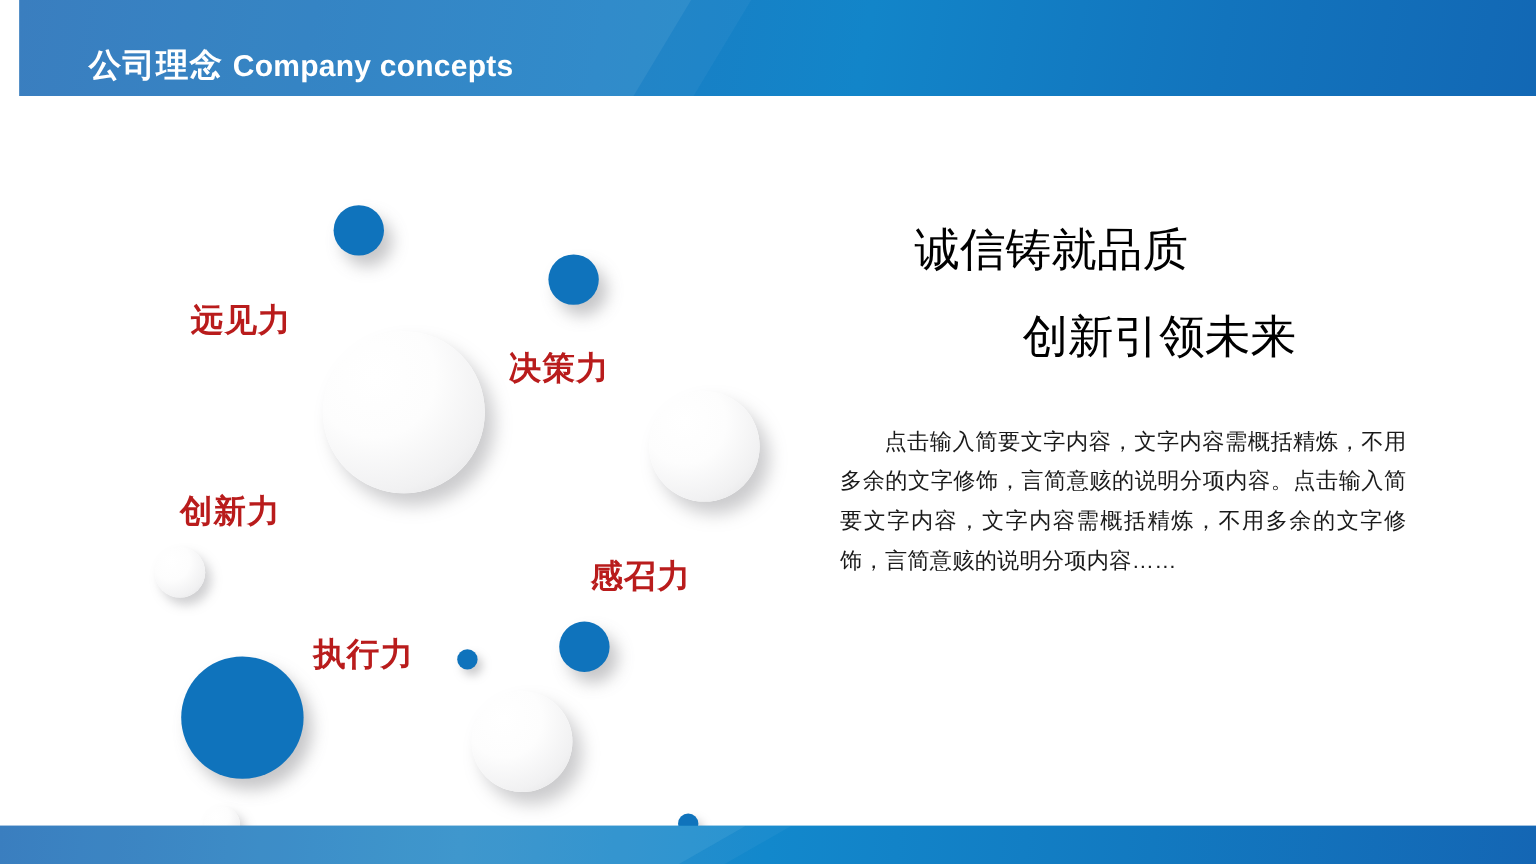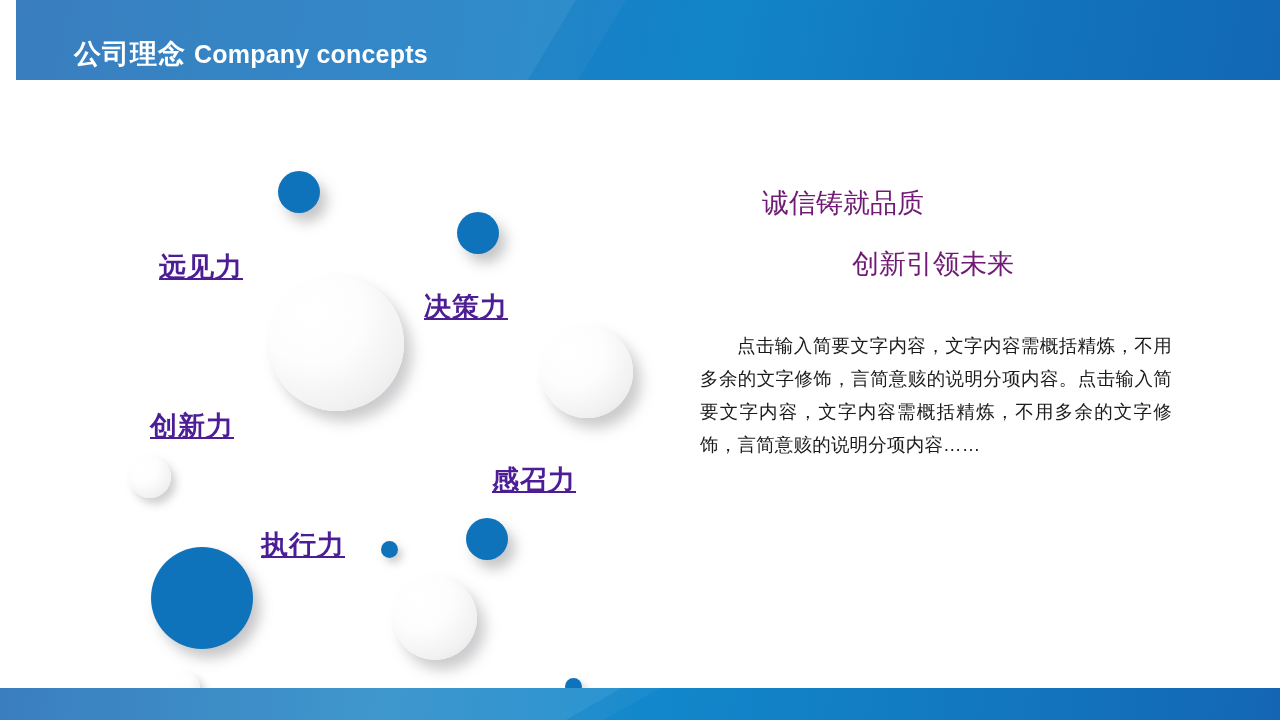--- a/index.html
+++ b/index.html
@@ -90,39 +90,38 @@
   }
   .bubble.white.tiny {
     box-shadow: 5px 6px 9px rgba(130,130,135,0.38);
   }
   .bubble.blue.tiny {
     box-shadow: 4px 5px 8px rgba(125,125,130,0.40);
   }
 
   .blabel {
     position: absolute;
-    color: #4c1d95;
+    color: #b91c1c;
     font-weight: bold;
     font-size: 27px;
     letter-spacing: 1px;
     white-space: nowrap;
     line-height: 1;
-    text-decoration: underline;
   }
 
   
   .content {
     position: absolute;
     left: 700px;
     top: 190px;
     width: 472px;
   }
   .headline {
-    color: #701a75;
-    font-size: 27px;
+    color: #000000;
+    font-size: 38px;
     line-height: 1;
     white-space: nowrap;
   }
   .headline-1 {
     margin-left: 62px;
     margin-bottom: 34px;
   }
   .headline-2 {
     margin-left: 152px;
     margin-bottom: 52px;

